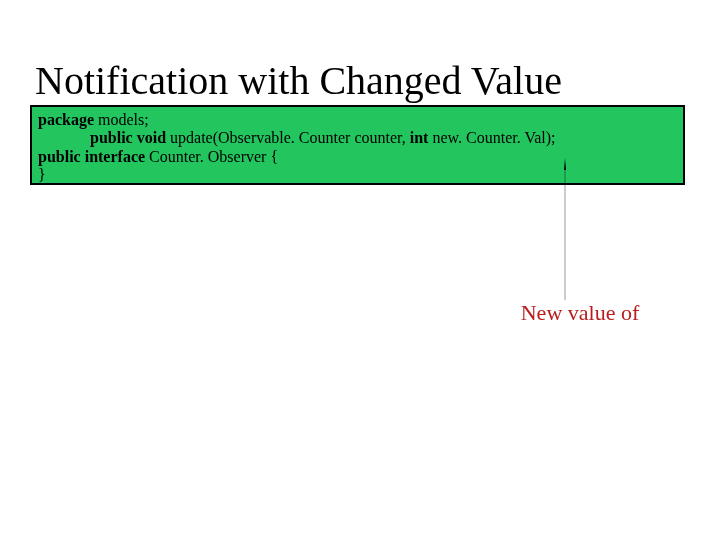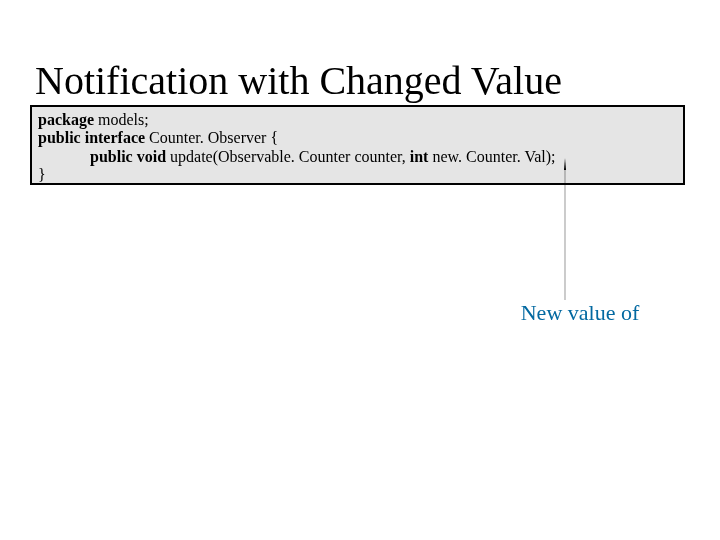--- a/index.html
+++ b/index.html
@@ -20,61 +20,61 @@
     color: #000000;
     font-weight: normal;
     margin-top: 39px;
   }
   .code-box {
     position: absolute;
     top: 105px;
     left: 30px;
     width: 655px;
     height: 80px;
-    background: #e5e5e5;
+    background: #22c55e;
     border: 2px solid #000000;
     padding: 4px 6px;
     box-sizing: border-box;
   }
   .code-line {
     font-family: "Times New Roman", Times, serif;
     font-size: 16px;
     color: #000000;
     line-height: 1.15;
     white-space: pre;
   }
   .kw { font-weight: bold; }
   .annotation {
     position: absolute;
     top: 300px;
     left: 470px;
     width: 220px;
     font-size: 22px;
-    color: #0369a1;
+    color: #b91c1c;
     text-align: center;
     line-height: 1.15;
   }
   .arrow {
     position: absolute;
     top: 158px;
     left: 564px;
     width: 2px;
     height: 142px;
     pointer-events: none;
   }
 </style>
 </head>
 <body>
 
 <div class="title">Notification with Changed Value</div>
 
 <div class="code-box">
   <div class="code-line"><span class="kw">package </span><span>models; </span></div>
+  <div class="code-line"><span>             </span><span class="kw">public void </span><span>update(Observable. Counter counter, </span><span class="kw">int </span><span>new. Counter. Val); </span></div>
   <div class="code-line"><span class="kw">public interface </span><span>Counter. Observer {</span></div>
-  <div class="code-line"><span>             </span><span class="kw">public void </span><span>update(Observable. Counter counter, </span><span class="kw">int </span><span>new. Counter. Val); </span></div>
   <div class="code-line"><span>}</span></div>
 </div>
 
 <svg class="arrow" viewBox="0 0 10 142" preserveAspectRatio="none">
   <line x1="5" y1="10" x2="5" y2="142" stroke="#000000" stroke-width="2"></line>
   <polygon points="5,0 0,12 10,12" fill="#000000"></polygon>
 </svg>
 
 <div class="annotation">
   <span>New value of</span><br>

